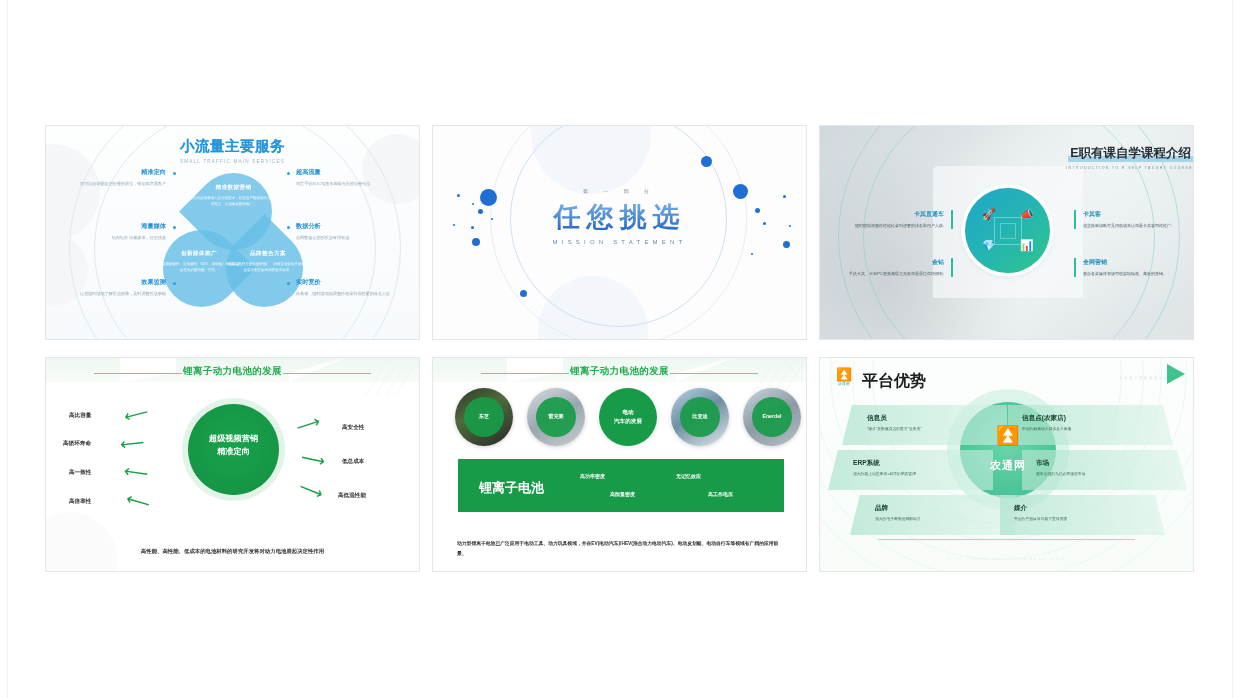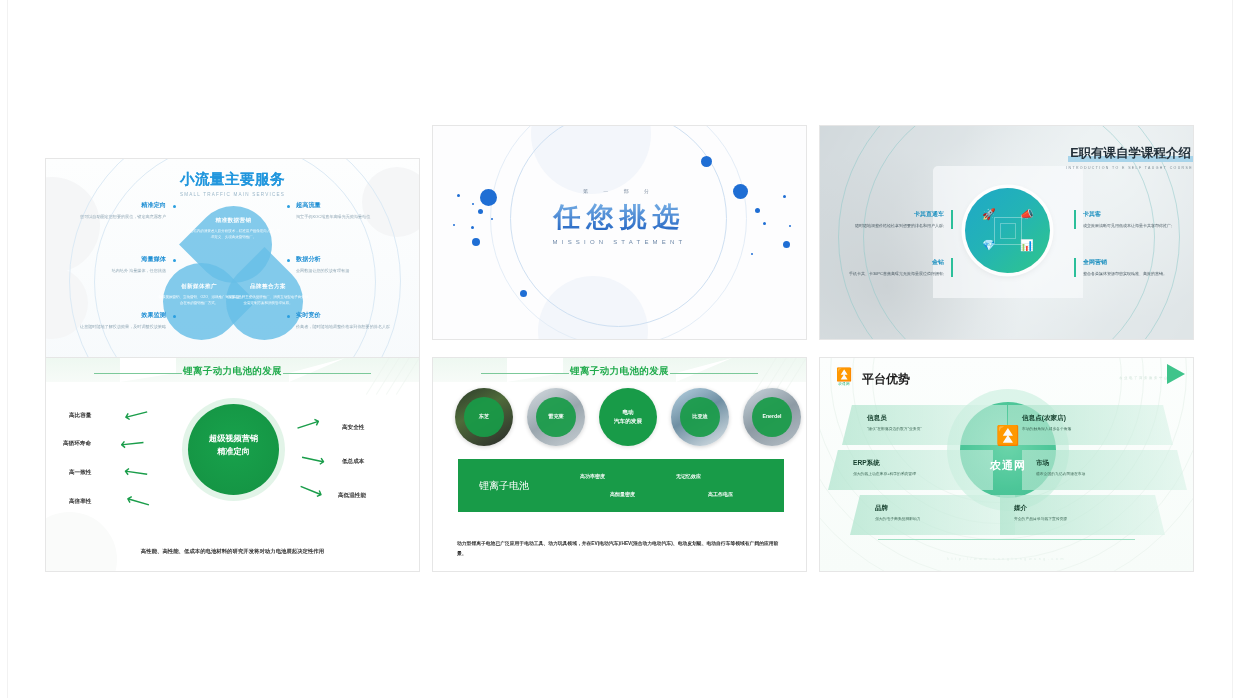--- a/index.html
+++ b/index.html
@@ -15,21 +15,21 @@
   .s3{left:774px;top:0;}
   .s4{left:0;top:232px;}
   .s5{left:387px;top:232px;}
   .s6{left:774px;top:232px;}
 
   
   .bg-swoosh{position:absolute;inset:0;pointer-events:none;}
   .bg-swoosh i{position:absolute;display:block;background:#f5f6f7;border-radius:50%;}
 
   
-  .s1{background:linear-gradient(180deg,#fdfefe 0%,#f7fafc 100%);margin-top:33px;}
+  .s1{background:linear-gradient(180deg,#fdfefe 0%,#f7fafc 100%);}
   .s1 .ring{position:absolute;border:1px solid #dceaf5;border-radius:50%;}
   .s1 .r1{left:23px;top:-44px;width:330px;height:330px;}
   .s1 .r2{left:48px;top:-18px;width:280px;height:280px;}
   .s1-title{position:absolute;left:0;right:0;top:11px;text-align:center;}
   .s1-title .zh{font-size:14.5px;font-weight:bold;color:#2fa7e8;letter-spacing:.5px;
     background:linear-gradient(90deg,#5fc4f2,#1b8fd6);-webkit-background-clip:text;background-clip:text;color:#2296dd;}
   .s1-title .en{font-size:4.6px;color:#9bb7c9;letter-spacing:1.2px;margin-top:3px;}
   .s1 .petal{position:absolute;background:#68bee6;opacity:.82;}
   .s1 .p-top{left:149px;top:47px;width:77px;height:77px;border-radius:50% 50% 50% 0;transform:rotate(45deg);}
   .s1 .p-bl{left:117px;top:104px;width:77px;height:77px;border-radius:50% 0 50% 50%;transform:rotate(45deg);}
@@ -123,32 +123,32 @@
   
   .s5 .circles{position:absolute;left:12px;top:30px;width:351px;height:58px;}
   .s5 .cc{position:absolute;top:0;width:58px;height:58px;border-radius:50%;overflow:hidden;
      box-shadow:0 1px 4px rgba(0,0,0,.18);}
   .s5 .cc .ph{position:absolute;inset:0;}
   .s5 .cc .ov{position:absolute;left:9px;top:9px;width:40px;height:40px;border-radius:50%;background:rgba(24,155,72,.92);}
   .s5 .cc .cl{position:absolute;left:0;right:0;top:25px;text-align:center;color:#fff;font-size:5.2px;font-weight:bold;z-index:3;}
   .s5 .cc.center{background:#189b48;box-shadow:0 1px 4px rgba(0,0,0,.12);}
   .s5 .cc.center .cl{top:20px;line-height:1.6;font-size:5.6px;}
   .s5 .band{position:absolute;left:25px;top:101px;width:326px;height:53px;background:#189b48;}
-  .s5 .band .bt{position:absolute;left:21px;top:20px;color:#fff;font-size:10px;font-weight:normal;}
+  .s5 .band .bt{position:absolute;left:21px;top:20px;color:#fff;font-size:13px;font-weight:bold;}
   .s5 .band .tag{position:absolute;color:#fff;font-size:5px;font-weight:bold;opacity:.96;}
   .s5 .foot{position:absolute;left:24px;right:22px;bottom:12px;font-size:4.8px;line-height:2.1;color:#2d2d2d;font-weight:bold;}
 
   
   .s6{background:linear-gradient(180deg,#fcfefd,#f7fcf9);}
   .s6 .arcs{position:absolute;left:-20px;top:-10px;right:-20px;bottom:-10px;overflow:hidden;}
   .s6 .arcs i{position:absolute;display:block;border:1px solid #eef6f1;border-radius:50%;}
   .s6 .logo{position:absolute;left:12px;top:10px;width:24px;text-align:center;}
   .s6 .logo .mk{font-size:13px;color:#2db57a;line-height:1;}
   .s6 .logo .nm{font-size:3.6px;color:#2db57a;margin-top:1px;letter-spacing:.3px;}
-  .s6-title{position:absolute;left:42px;top:13px;font-size:12px;font-weight:bold;color:#1d1d1d;}
+  .s6-title{position:absolute;left:42px;top:13px;font-size:16px;font-weight:bold;color:#1d1d1d;}
   .s6 .wm-top{position:absolute;right:24px;top:18px;font-size:3.4px;color:#cfe3d8;letter-spacing:1.6px;}
   .s6 .tri{position:absolute;right:8px;top:6px;width:0;height:0;border-left:18px solid #3fc48b;border-top:10px solid transparent;border-bottom:10px solid transparent;}
   .s6 .hub{position:absolute;left:140px;top:44px;width:96px;height:96px;border-radius:50%;
     background:radial-gradient(circle at 50% 45%,#5fd1a4 0%,#35bd8c 60%,#2eb184 100%);}
   .s6 .hub:before{content:"";position:absolute;left:-13px;top:-13px;right:-13px;bottom:-13px;border-radius:50%;background:rgba(140,221,188,.28);}
   .s6 .hub .mk{position:absolute;left:0;right:0;top:24px;text-align:center;color:#fff;font-size:19px;line-height:1;z-index:2;}
   .s6 .hub .nm{position:absolute;left:0;right:0;top:56px;text-align:center;color:#fff;font-size:11px;font-weight:bold;letter-spacing:1px;z-index:2;}
   .s6 .chev{position:absolute;width:165px;height:40px;background:linear-gradient(90deg,rgba(175,228,205,.72),rgba(214,242,230,.55));}
   .s6 .chev.l{clip-path:polygon(6% 0,100% 0,100% 100%,0 100%);}
   .s6 .chev.r{clip-path:polygon(0 0,94% 0,100% 100%,0 100%);}

